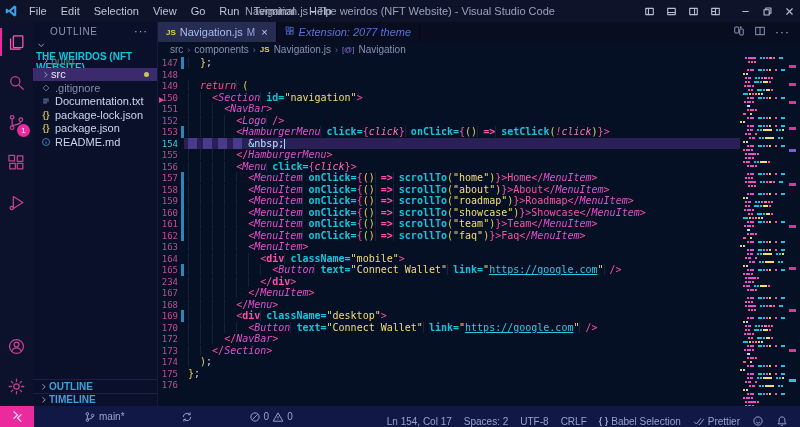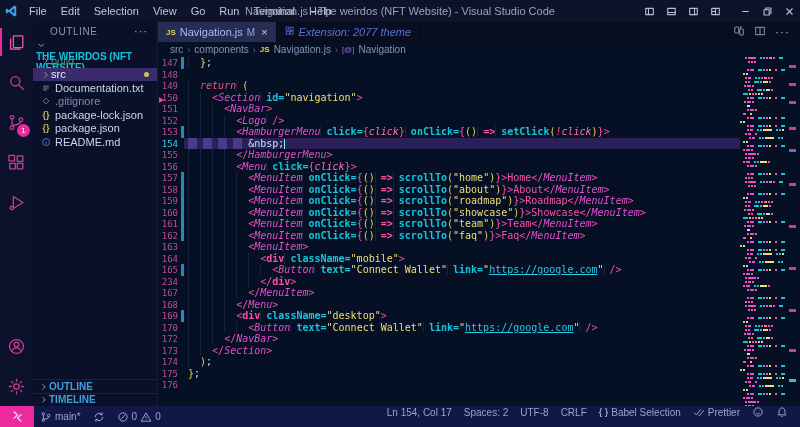--- a/index.html
+++ b/index.html
@@ -101,21 +101,21 @@
                  border-left:5px solid #e8439a; border-top:3.5px solid transparent; border-bottom:3.5px solid transparent; }
 
   .minimap { position:absolute; top:0; bottom:0; right:14px; width:46px; overflow:hidden; }
   .mm-row { height:2px; margin-bottom:2px; display:flex; }
   .mm-row span { height:2px; margin-right:1px; flex-shrink:0; }
   .ruler { position:absolute; top:0; bottom:0; right:0; width:14px; }
   .ruler .mark { position:absolute; left:3px; width:7px; height:2.5px; }
 
   
   .statusbar { position:absolute; left:0; right:0; bottom:0; height:21px; background:var(--c-bg_statusbar,#121845);
-               display:flex; align-items:flex-start; font-size:10px; color:#98a3cf; }
+               display:flex; align-items:flex-end; font-size:10px; color:#98a3cf;gap:44px; }
   .sb-remote { width:34px; height:100%; background:var(--c-accent_pink,#ea2a9d); color:#ffd9ef; display:flex; align-items:center; justify-content:center; }
   .sb-remote svg { width:13px; height:13px; }
   .sb-item { display:flex; align-items:center; gap:3px; padding:0 6px; height:100%; white-space:nowrap; }
   .sb-item svg { width:12px; height:12px; }
   .sb-right { margin-left:auto; display:flex; align-items:center; padding-right:6px; }
   .sb-braces { font-size:9px; font-weight:bold; }
 </style>
 </head>
 <body>
 
@@ -265,33 +265,33 @@
             <span class="chev">
               <svg viewBox="0 0 16 16" fill="none" stroke="currentColor" stroke-width="1.6">
                 <path d="M6 4l5 4.5L6 13"></path>
               </svg>
             </span>
             <span>src</span>
             <span class="mod-dot"></span>
           </div>
           <div class="tree-row">
             <span class="ficon">
+              <svg viewBox="0 0 16 16" fill="none" stroke="#7b84a3" stroke-width="1.2">
+                <rect x="4.7" y="4.7" width="6.6" height="6.6" transform="rotate(45 8 8)"></rect>
+              </svg>
+            </span>
+            <span style="color: rgb(131, 140, 171);">.gitignore</span>
+          </div>
+          <div class="tree-row">
+            <span class="ficon">
               <svg viewBox="0 0 16 16" fill="none" stroke="#8fa8cf" stroke-width="1.2">
                 <path d="M3.5 5h9M3.5 8h9M3.5 11h6"></path>
               </svg>
             </span>
             <span>Documentation.txt</span>
-          </div>
-          <div class="tree-row">
-            <span class="ficon">
-              <svg viewBox="0 0 16 16" fill="none" stroke="#7b84a3" stroke-width="1.2">
-                <rect x="4.7" y="4.7" width="6.6" height="6.6" transform="rotate(45 8 8)"></rect>
-              </svg>
-            </span>
-            <span style="color: rgb(131, 140, 171);">.gitignore</span>
           </div>
           <div class="tree-row">
             <span class="ficon" style="color: rgb(201, 185, 82); font-weight: bold;">{}</span>
             <span>package-lock.json</span>
           </div>
           <div class="tree-row">
             <span class="ficon" style="color: rgb(201, 185, 82); font-weight: bold;">{}</span>
             <span>package.json</span>
           </div>
           <div class="tree-row">

